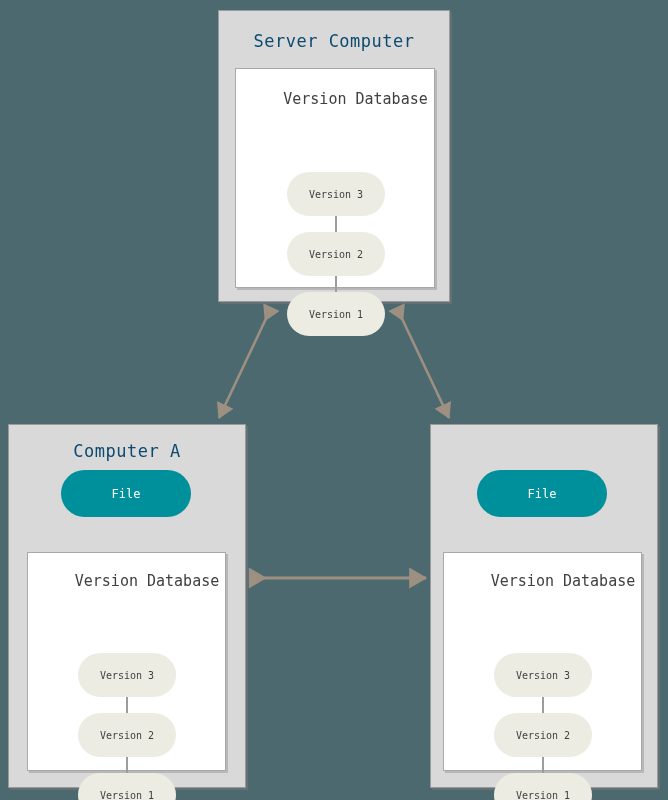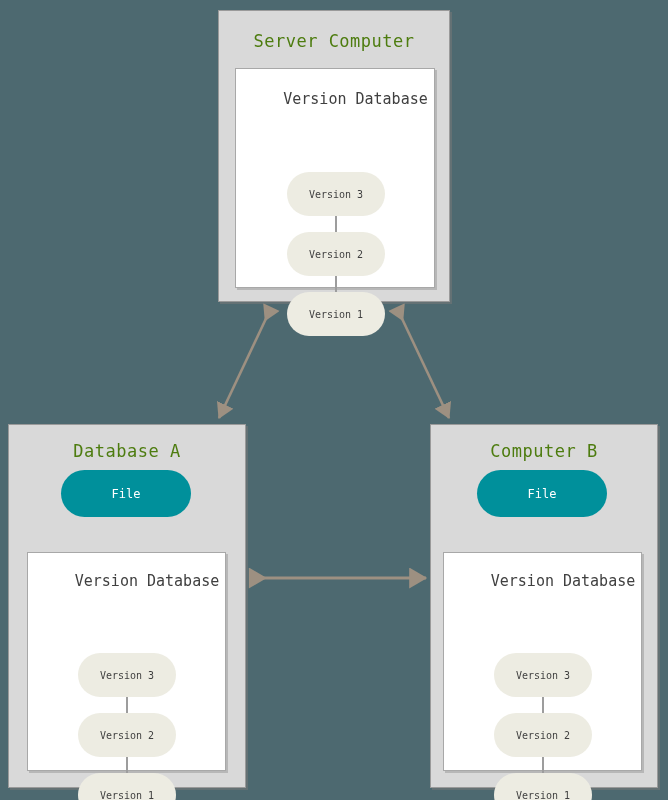--- a/index.html
+++ b/index.html
@@ -29,21 +29,21 @@
     background: #d9d9d9;
     border: 1px solid #9a9a9a;
     box-sizing: border-box;
     box-shadow: 2px 2px 0 0 rgba(120,120,120,0.55);
   }
   .computer-title {
     position: absolute;
     left: 0;
     right: 0;
     text-align: center;
-    color: #4d7c0f;
+    color: #0c4a6e;
     font-size: 17px;
     letter-spacing: 0.5px;
     white-space: nowrap;
   }
 
   
   .file-pill {
     position: absolute;
     background: #00909b;
     color: #ffffff;
@@ -147,21 +147,21 @@
       <div class="version-pill" style="left:51px; top:163px; width:98px; height:44px;">
         <span>Version 2</span>
       </div>
       <div class="version-pill" style="left:51px; top:223px; width:98px; height:44px;">
         <span>Version 1</span>
       </div>
     </div>
   </div>
 
   <div class="computer-box" style="left:8px; top:424px; width:238px; height:364px;">
-    <div class="computer-title" style="top:16px;">Database A</div>
+    <div class="computer-title" style="top:16px;">Computer A</div>
 
     <div class="file-pill" style="left:52px; top:45px; width:130px; height:47px;">
       <span>File</span>
     </div>
 
     <div class="vdb-box" style="left:18px; top:127px; width:199px; height:219px;">
       <div class="vdb-title" style="top:19px;">Version Database</div>
 
       <div class="pill-connector" style="left:98px; top:144px; height:16px;"></div>
       <div class="pill-connector" style="left:98px; top:204px; height:16px;"></div>
@@ -172,21 +172,20 @@
       <div class="version-pill" style="left:50px; top:160px; width:98px; height:44px;">
         <span>Version 2</span>
       </div>
       <div class="version-pill" style="left:50px; top:220px; width:98px; height:44px;">
         <span>Version 1</span>
       </div>
     </div>
   </div>
 
   <div class="computer-box" style="left:430px; top:424px; width:228px; height:364px;">
-    <div class="computer-title" style="top:16px;">Computer B</div>
 
     <div class="file-pill" style="left:46px; top:45px; width:130px; height:47px;">
       <span>File</span>
     </div>
 
     <div class="vdb-box" style="left:12px; top:127px; width:199px; height:219px;">
       <div class="vdb-title" style="top:19px;">Version Database</div>
 
       <div class="pill-connector" style="left:98px; top:144px; height:16px;"></div>
       <div class="pill-connector" style="left:98px; top:204px; height:16px;"></div>

